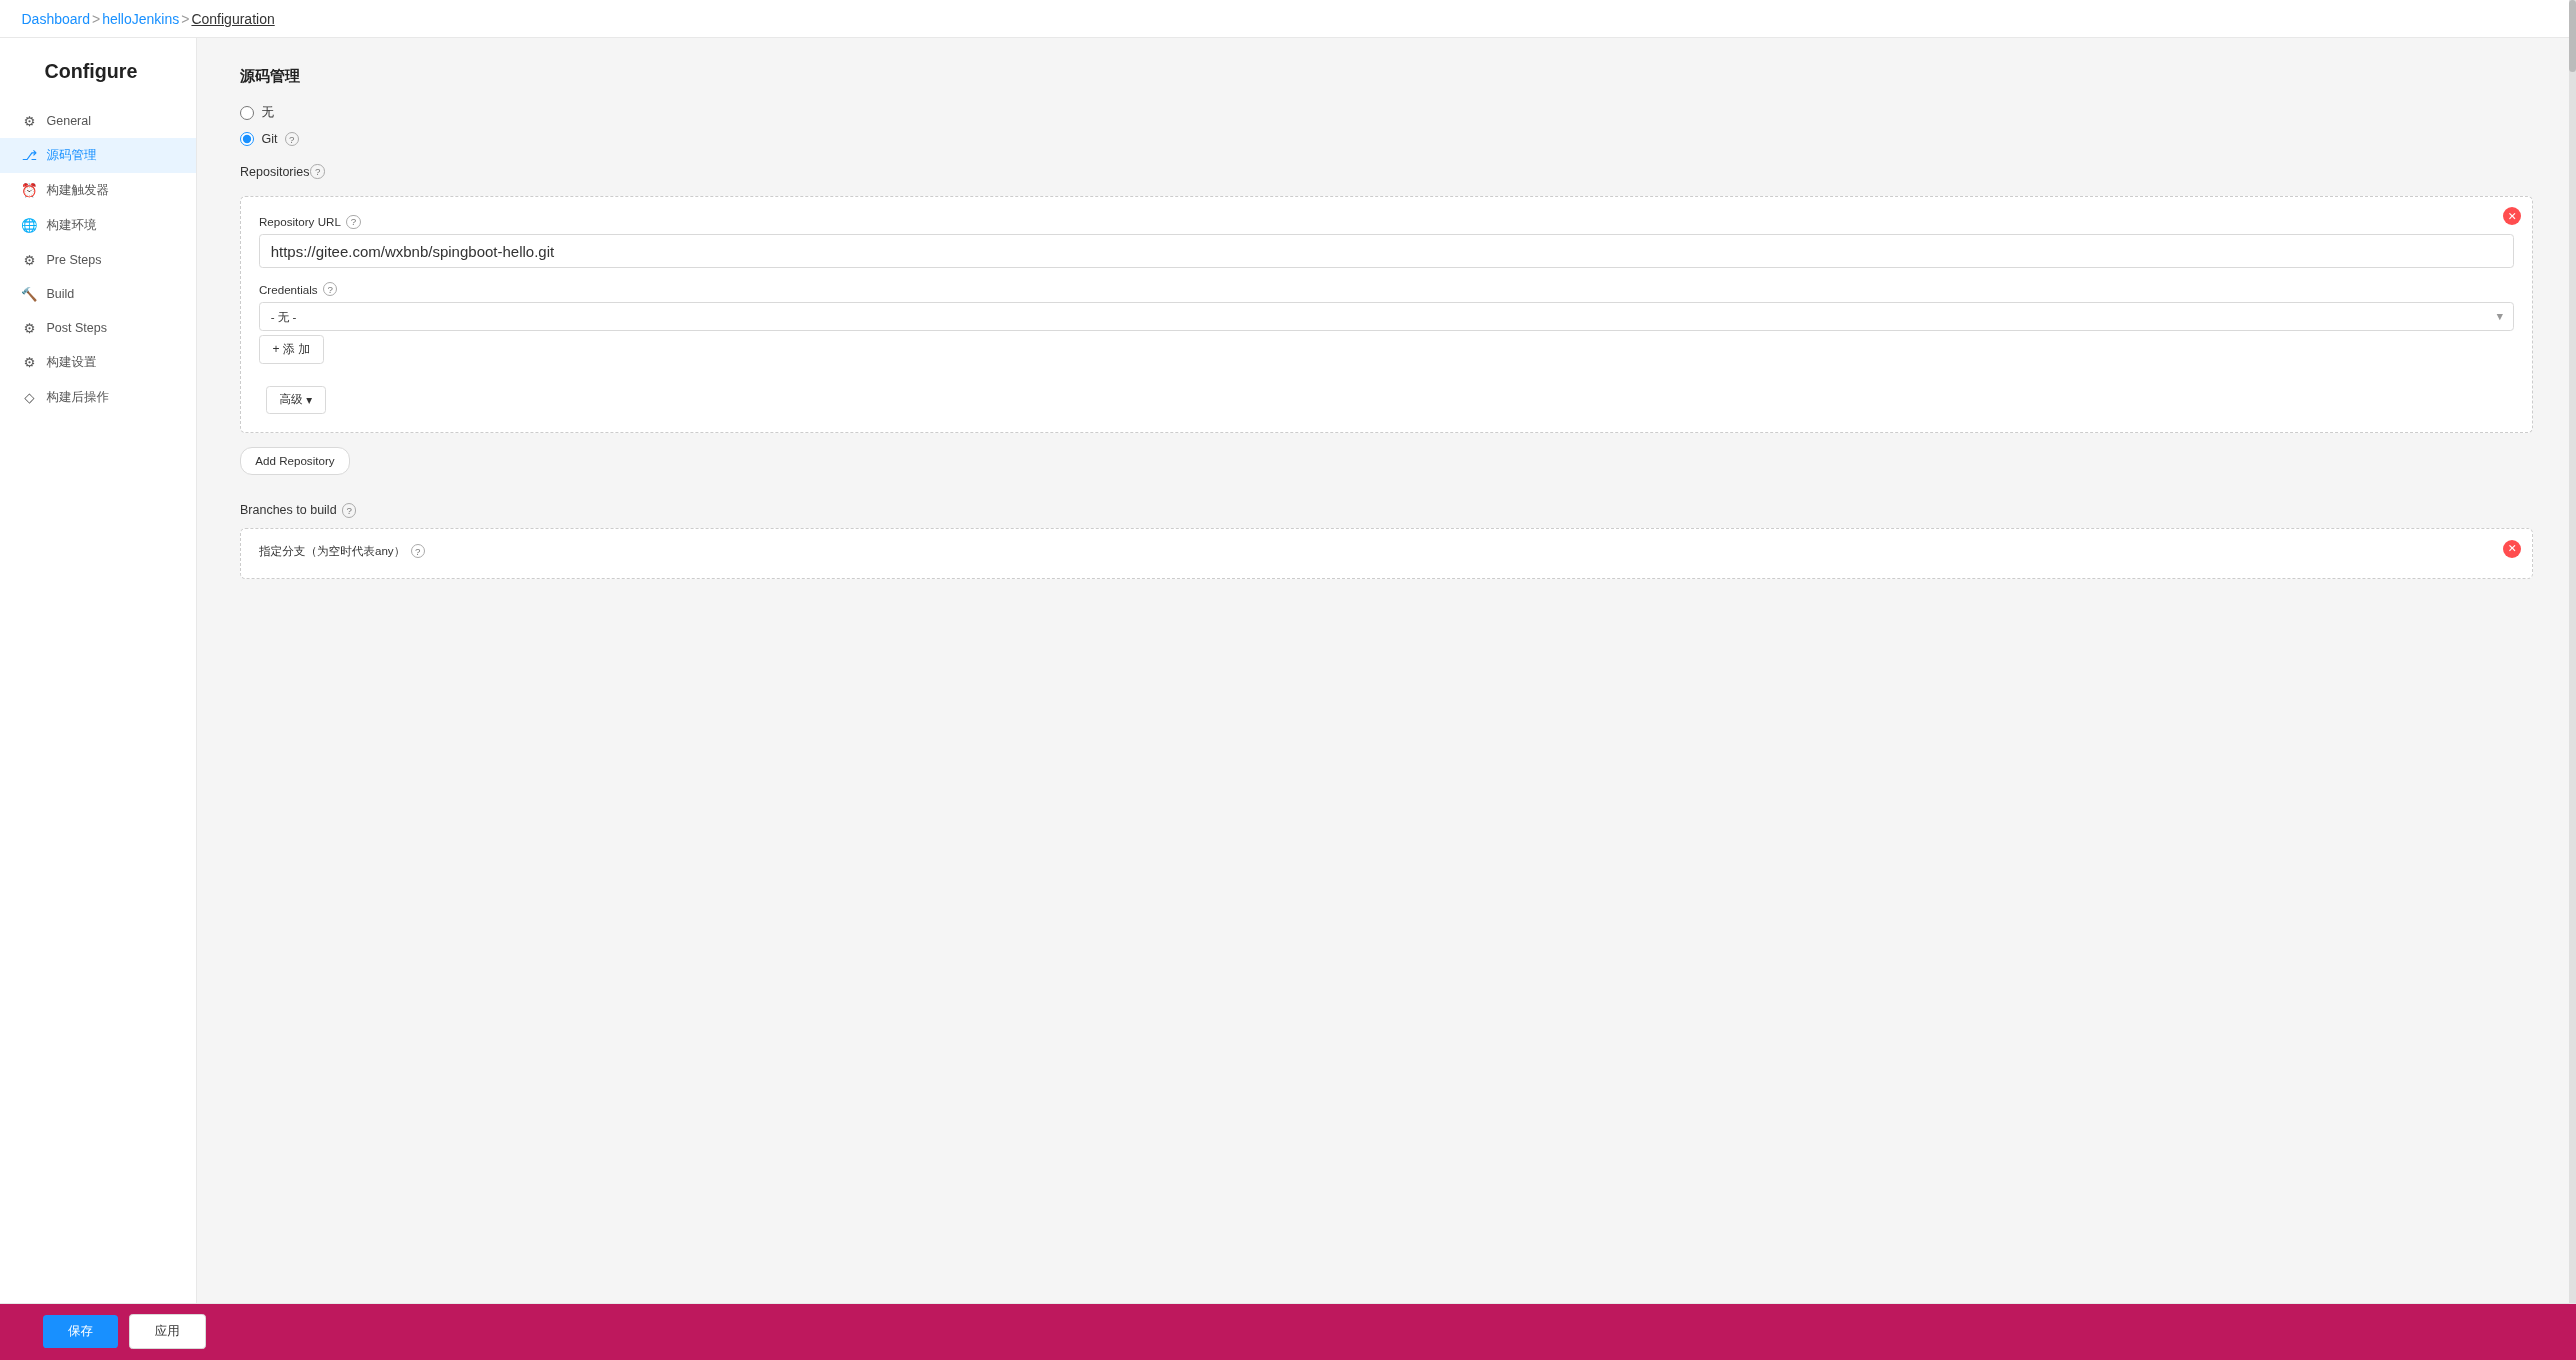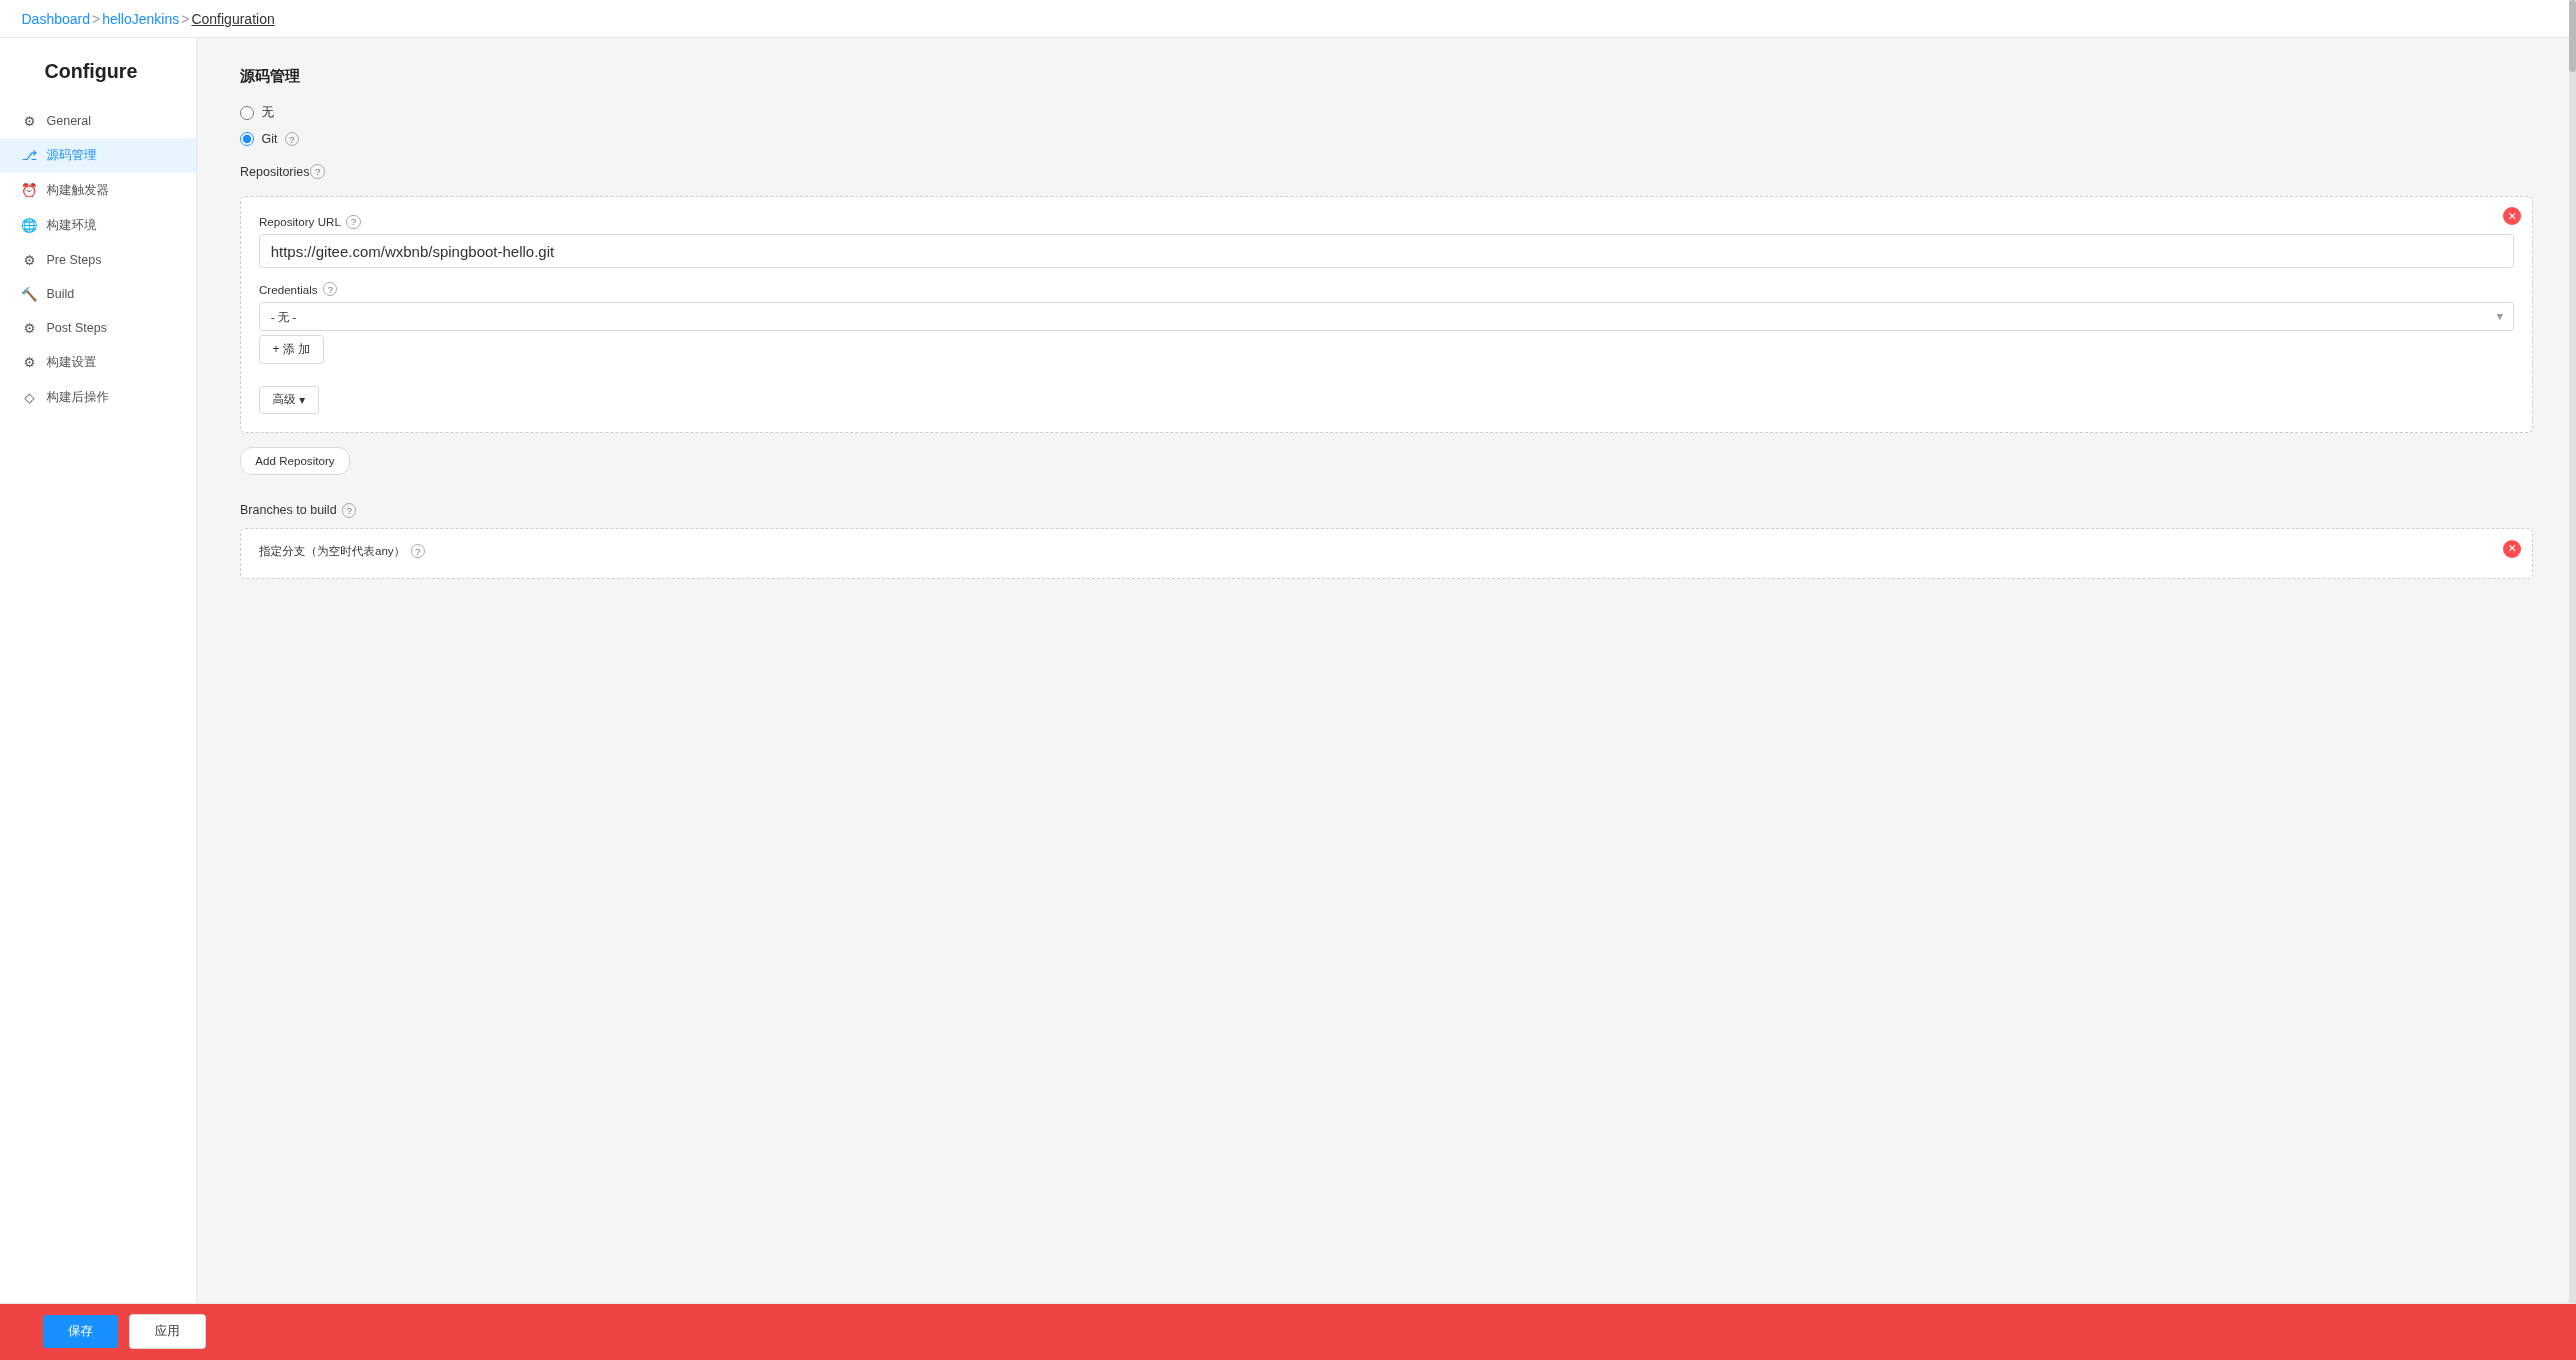--- a/index.html
+++ b/index.html
@@ -224,20 +224,21 @@
       align-items: flex-end;
       gap: 3.6px;
       padding: 5.4px 12.5px;
       border: 0.9px solid #d9d9d9;
       border-radius: 3.6px;
       background: #fff;
       cursor: pointer;
       font-size: 11.6px;
       color: #333;
       margin-top: 7.2px;
+      margin-left: 7px;
     }
     .btn-add-repo {
       display: inline-flex;
       align-items: flex-start;
       padding: 6.3px 14.3px;
       border: 0.9px solid #d9d9d9;
       border-radius: 12px;
       background: #fff;
       cursor: pointer;
       font-size: 11.6px;
@@ -277,21 +278,21 @@
       display: flex;
       align-items: center;
       justify-content: center;
       font-size: 10.7px;
     }
     .bottom-bar {
       position: fixed;
       bottom: 0;
       left: 0;
       right: 0;
-      background: #ef4444;
+      background: #be185d;
       border-top: 0.9px solid #e8e8e8;
       padding: 10.7px 43px;
       display: flex;
       align-items: center;
       gap: 10.7px;
       z-index: 100;
     }
     .btn-save {
       padding: 8px 25px;
       background: #1890ff;

